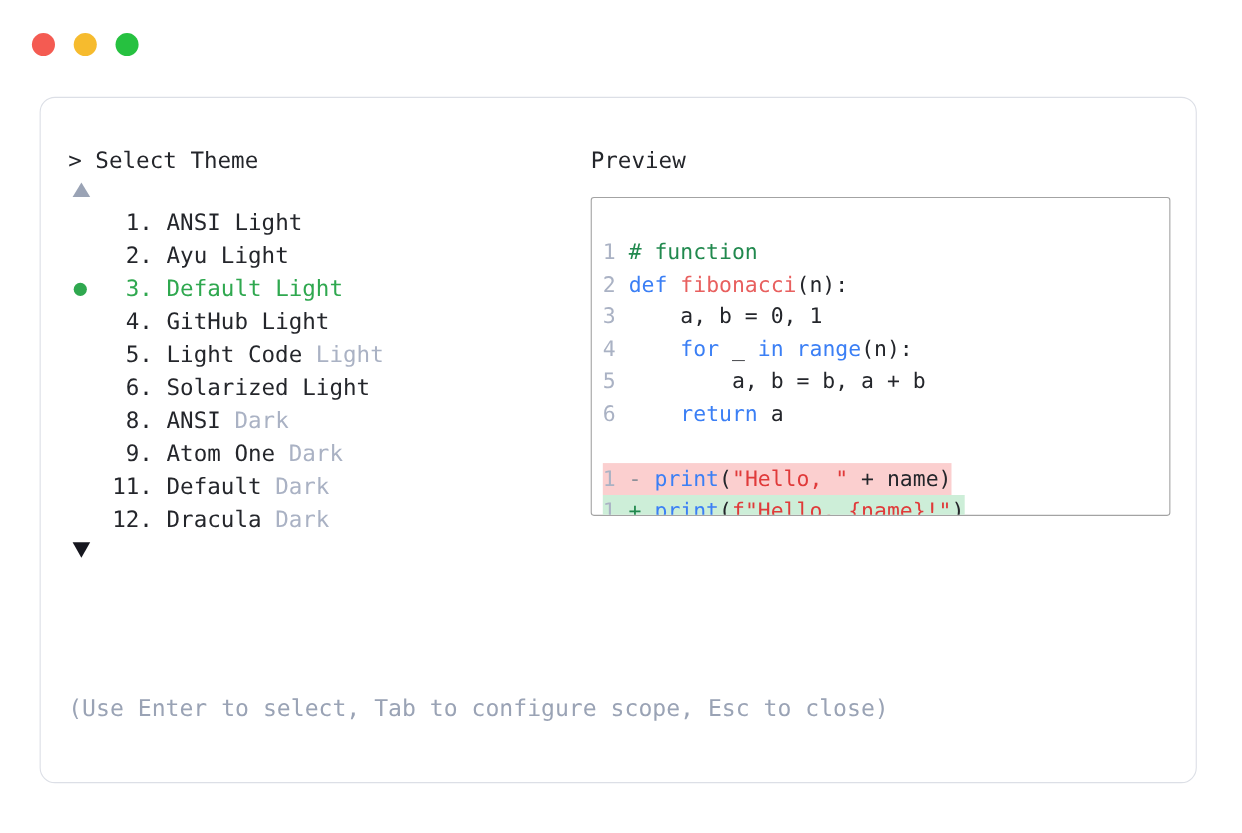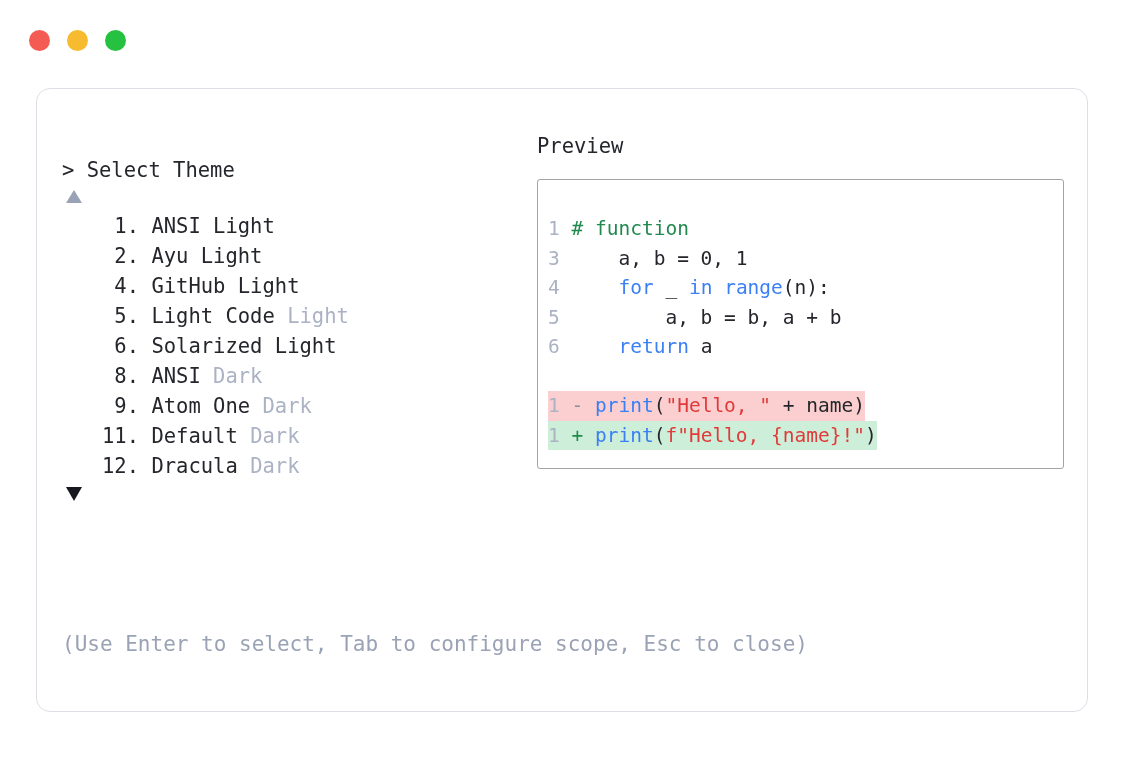--- a/index.html
+++ b/index.html
@@ -55,21 +55,20 @@
     width: 100%;
     height: 100%;
   }
 
   
   .left-pane {
     position: absolute;
     left: 25px;
     top: 42px;
     width: 450px;
-    margin-top: 24px;
   }
 
   .prompt-line {
     font-size: 20.5px;
     line-height: 30px;
     color: #24262b;
     letter-spacing: 0px;
     white-space: pre;
   }
 
@@ -214,20 +213,21 @@
     <div class="left-pane">
       <div class="prompt-line">&gt; Select Theme</div>
 
       <div class="scroll-arrow-row">
         <span class="arrow-up"></span>
       </div>
 
       <ul class="theme-list">
           <li class="theme-row"><span class="row-text"><span class="row-num"> 1. </span><span class="row-name">ANSI </span><span class="suffix-strong">Light</span></span></li>
           <li class="theme-row"><span class="row-text"><span class="row-num"> 2. </span><span class="row-name">Ayu </span><span class="suffix-strong">Light</span></span></li>
+          <li class="theme-row selected"><span class="bullet"></span><span class="row-text"><span class="row-num" style="color: rgb(47, 168, 79);"> 3. </span><span class="row-name" style="color: rgb(47, 168, 79);">Default </span><span class="suffix-strong" style="color: rgb(47, 168, 79);">Light</span></span></li>
           <li class="theme-row"><span class="row-text"><span class="row-num"> 4. </span><span class="row-name">GitHub </span><span class="suffix-strong">Light</span></span></li>
           <li class="theme-row"><span class="row-text"><span class="row-num"> 5. </span><span class="row-name">Light Code </span><span class="suffix-dim">Light</span></span></li>
           <li class="theme-row"><span class="row-text"><span class="row-num"> 6. </span><span class="row-name">Solarized </span><span class="suffix-strong">Light</span></span></li>
           <li class="theme-row"><span class="row-text"><span class="row-num"> 8. </span><span class="row-name">ANSI </span><span class="suffix-dim">Dark</span></span></li>
           <li class="theme-row"><span class="row-text"><span class="row-num"> 9. </span><span class="row-name">Atom One </span><span class="suffix-dim">Dark</span></span></li>
           <li class="theme-row"><span class="row-text"><span class="row-num">11. </span><span class="row-name">Default </span><span class="suffix-dim">Dark</span></span></li>
           <li class="theme-row"><span class="row-text"><span class="row-num">12. </span><span class="row-name">Dracula </span><span class="suffix-dim">Dark</span></span></li>
         </ul>
 
       <div class="scroll-arrow-row">
@@ -235,20 +235,21 @@
       </div>
     </div>
 
     <div class="hint">(Use Enter to select, Tab to configure scope, Esc to close)</div>
 
     <div class="right-pane">
       <div class="preview-label">Preview</div>
       <div class="preview-box">
         <div>
             <div class="code-line"><span class="ln">1</span><span class="tok-plain"> </span><span class="tok-comment"># function</span></div>
+            <div class="code-line"><span class="ln">2</span><span class="tok-plain"> </span><span class="tok-keyword">def </span><span class="tok-func">fibonacci</span><span class="tok-plain">(n):</span></div>
             <div class="code-line"><span class="ln">3</span><span class="tok-plain"> </span><span class="tok-plain">    a, b = 0, 1</span></div>
             <div class="code-line"><span class="ln">4</span><span class="tok-plain"> </span><span class="tok-plain">    </span><span class="tok-keyword">for</span><span class="tok-plain"> _ </span><span class="tok-keyword">in range</span><span class="tok-plain">(n):</span></div>
             <div class="code-line"><span class="ln">5</span><span class="tok-plain"> </span><span class="tok-plain">        a, b = b, a + b</span></div>
             <div class="code-line"><span class="ln">6</span><span class="tok-plain"> </span><span class="tok-plain">    </span><span class="tok-keyword">return</span><span class="tok-plain"> a</span></div>
           </div>
         <div class="code-gap"></div>
         <div>
             <div class="diff-line diff-del"><span class="ln">1</span><span class="diff-sign-del"> - </span><span class="tok-keyword">print</span><span class="tok-plain">(</span><span class="tok-string">"Hello, "</span><span class="tok-plain"> + name)</span></div>
             <div class="diff-line diff-add"><span class="ln">1</span><span class="diff-sign-add"> + </span><span class="tok-keyword">print</span><span class="tok-plain">(</span><span class="tok-string">f"Hello, {name}!"</span><span class="tok-plain">)</span></div>
           </div>

